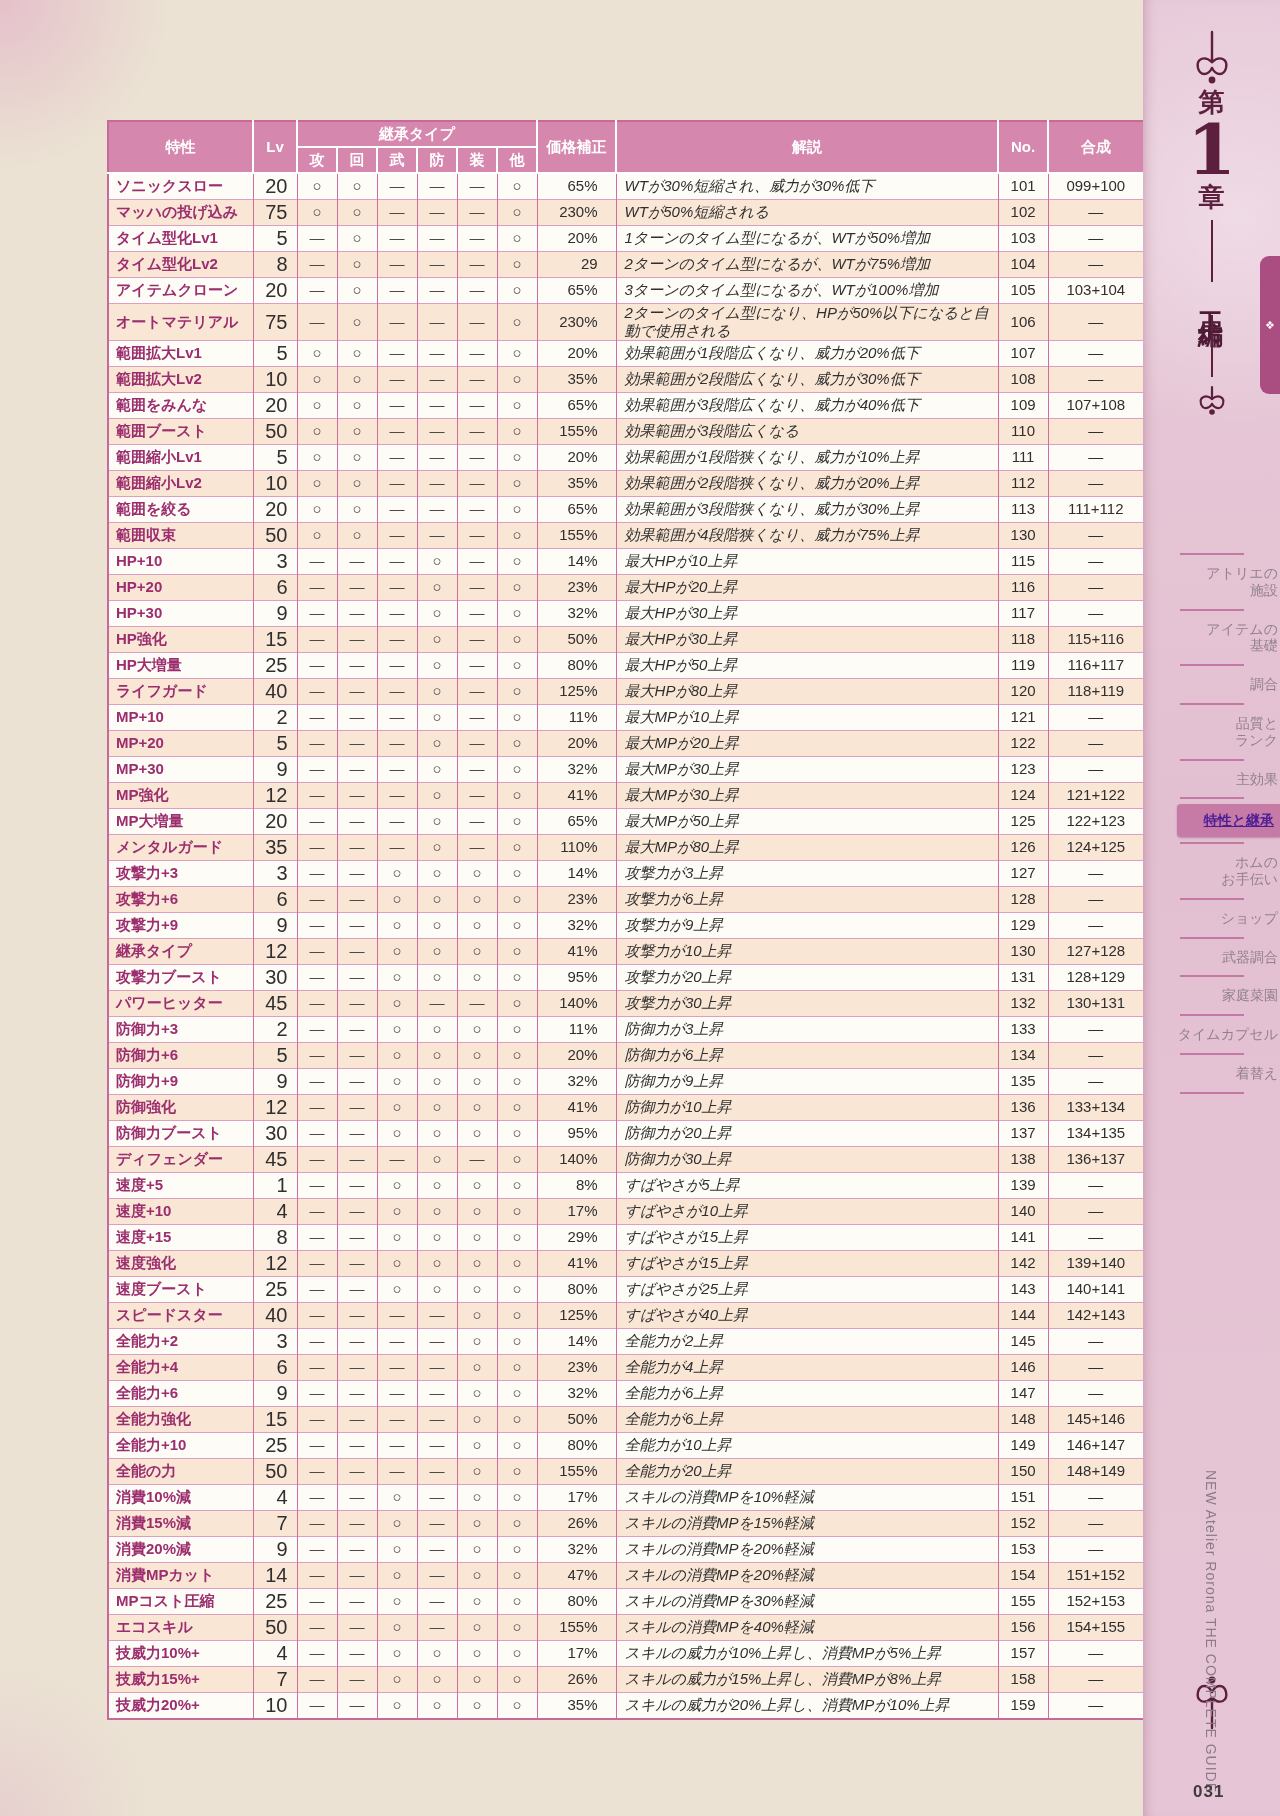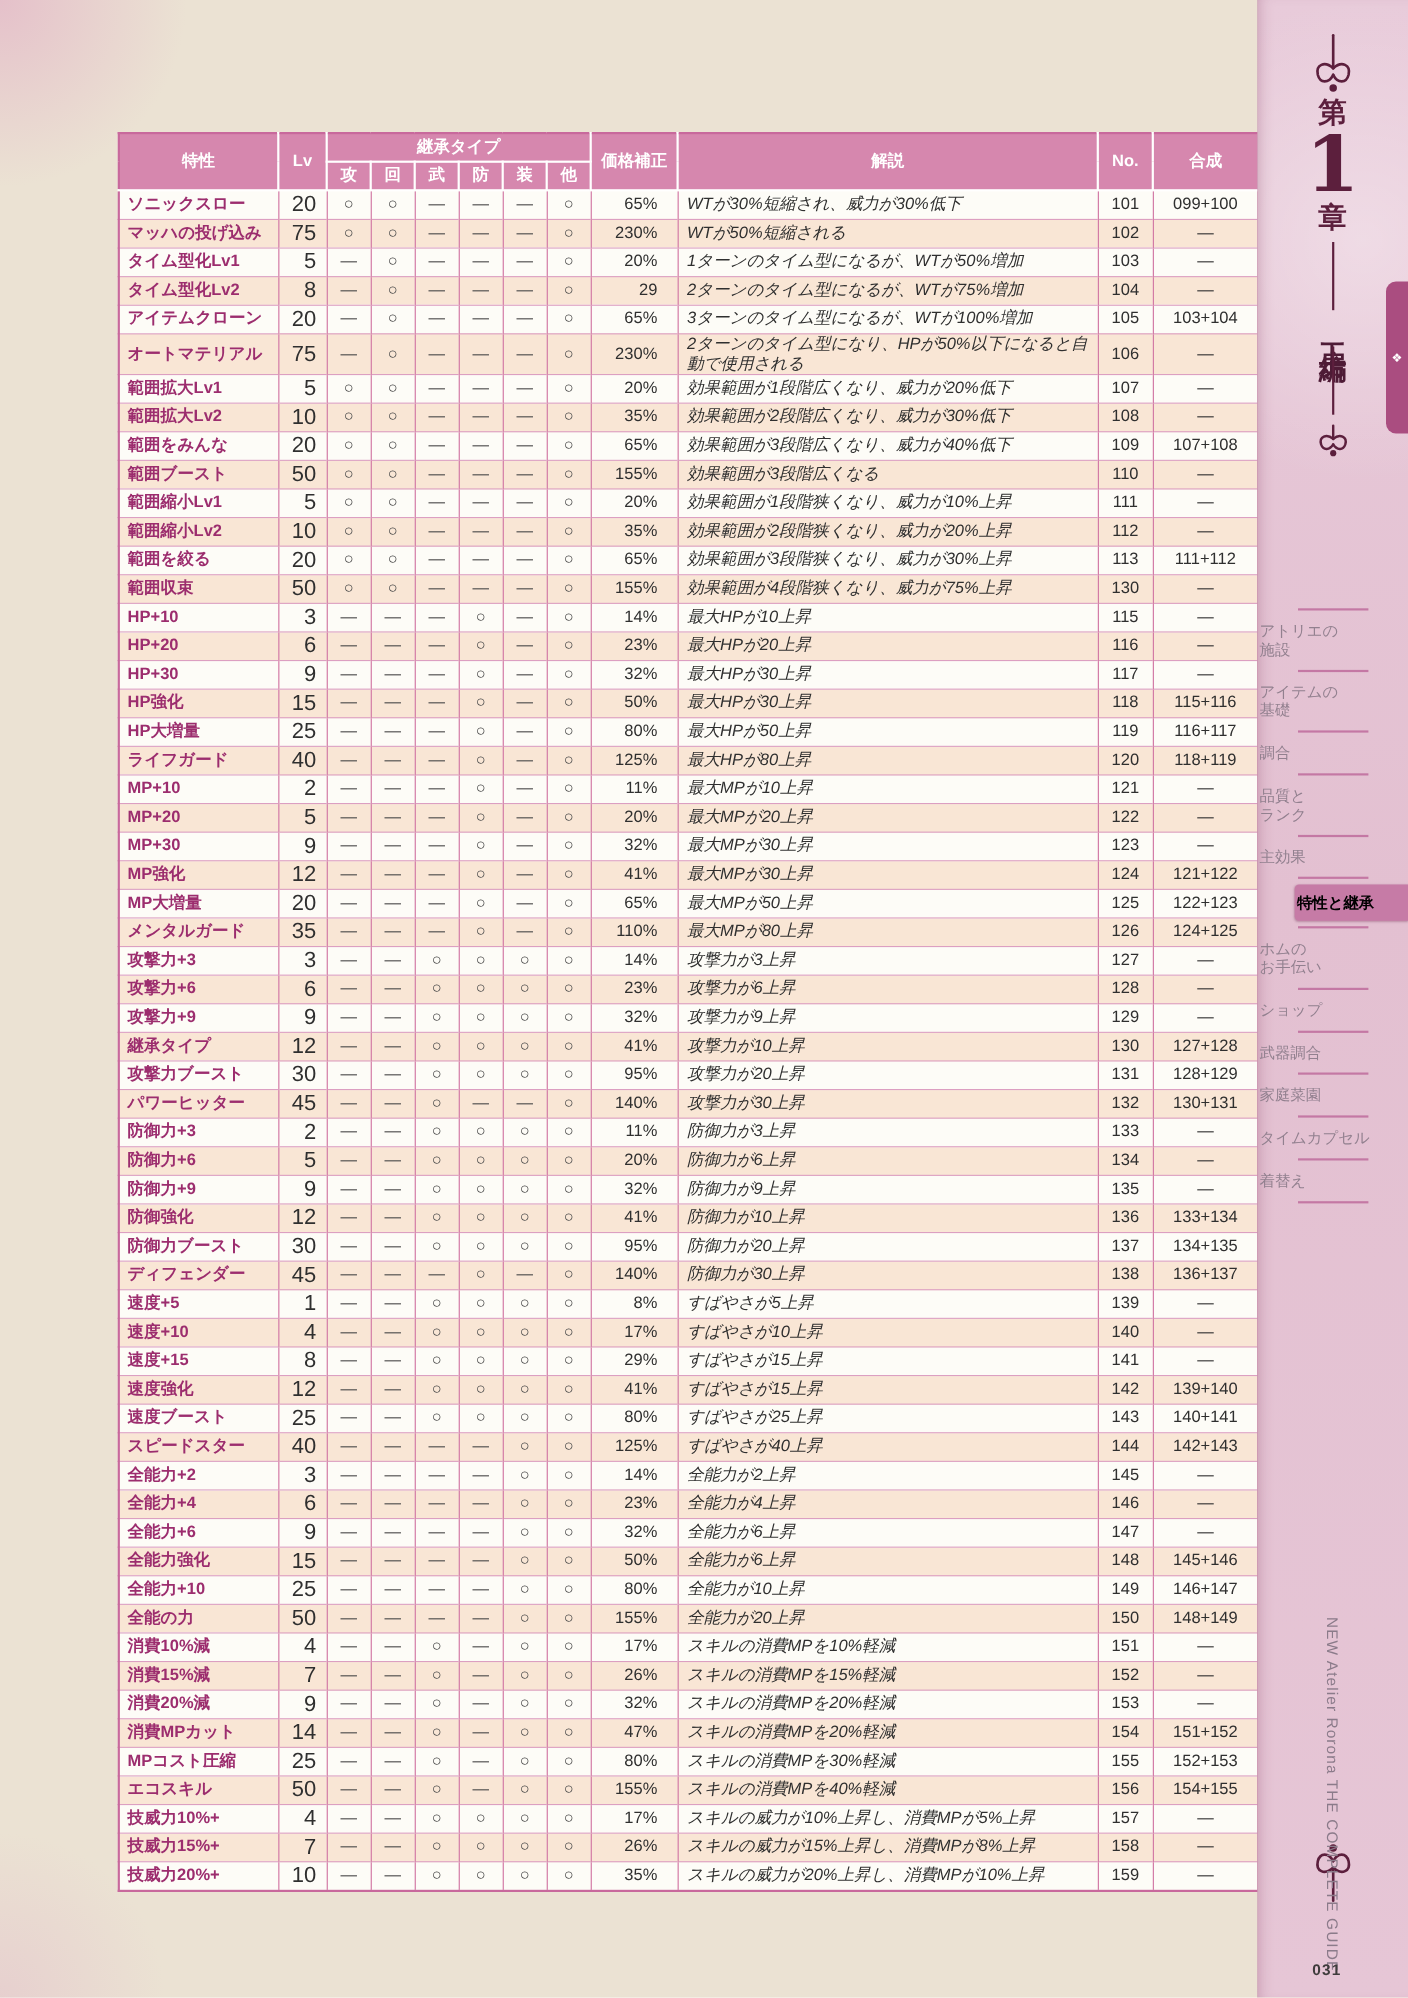--- a/index.html
+++ b/index.html
@@ -60,33 +60,33 @@
   }
   .edge-tab {
     position:absolute; right:0; top:256px; width:20px; height:138px;
     background:#aa4d80; border-radius:9px 0 0 9px;
     display:flex; align-items:center; justify-content:center;
     color:#fff; font-size:11px;
   }
   .menu { position:absolute; left:0; right:0; top:548px; display:flex; flex-direction:column; align-items:center; }
   .menu-sep { width:64px; height:2px; background:#c478a4; margin:5px 0; }
   .menu-item {
-    color:#92808f; font-size:14px; text-align:left; line-height:1.2;
+    color:#92808f; font-size:14px; text-align:right; line-height:1.2;
     padding:5px 2px; width:100%;
   }
   .menu-item.active {
-    background:#c67ba6; color:#000000; font-weight:bold;
+    background:#c67ba6; color:#4c1d95; font-weight:bold;
     width:auto; align-self:stretch; margin-left:34px; padding:8px 6px 8px 2px;
-    border-radius:4px 0 0 4px; box-shadow:0 1px 2px rgba(90,20,60,.3);
+    border-radius:4px 0 0 4px; box-shadow:0 1px 2px rgba(90,20,60,.3);text-decoration:underline;
   }
   .guide-title {
     position:absolute; left:60px; top:1470px; height:300px;
     writing-mode:vertical-rl; font-size:14px; color:#8b7b8a; letter-spacing:1px; white-space:nowrap;
   }
-  .page-number { position:absolute; left:50px; top:1782px; font-size:14px; font-weight:bold; color:#3f3c3c; letter-spacing:1px; }
+  .page-number { position:absolute; left:50px; top:1782px; font-size:17px; font-weight:bold; color:#3f3c3c; letter-spacing:1px; }
   .ornament { display:flex; justify-content:center; }
   .ornament-bottom { position:absolute; left:0; right:0; top:1672px; }
 </style>
 </head>
 <body>
 
 <div class="page">
 
   <table class="traits">
     <colgroup>

